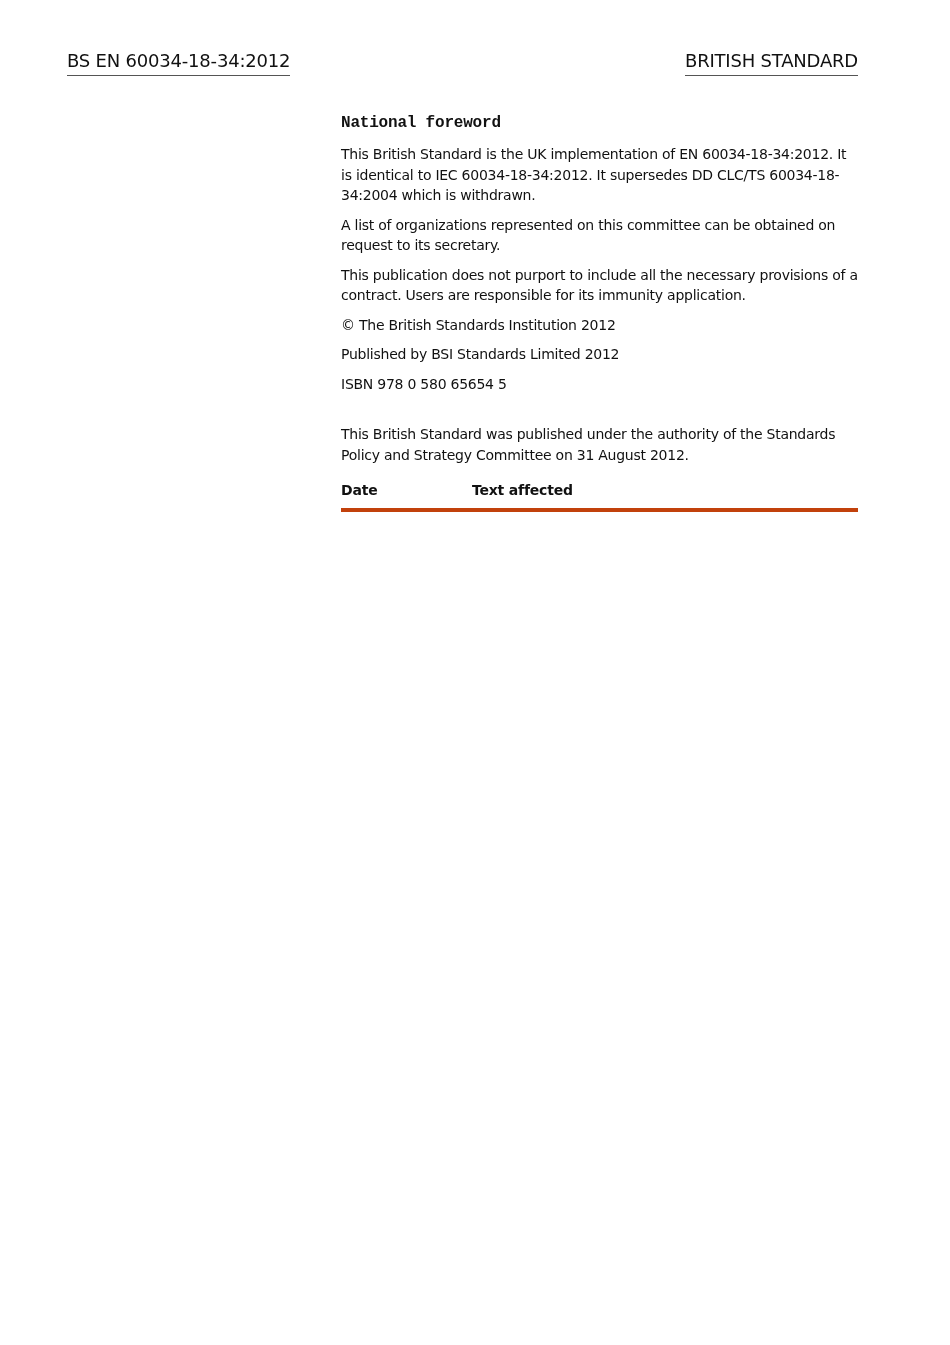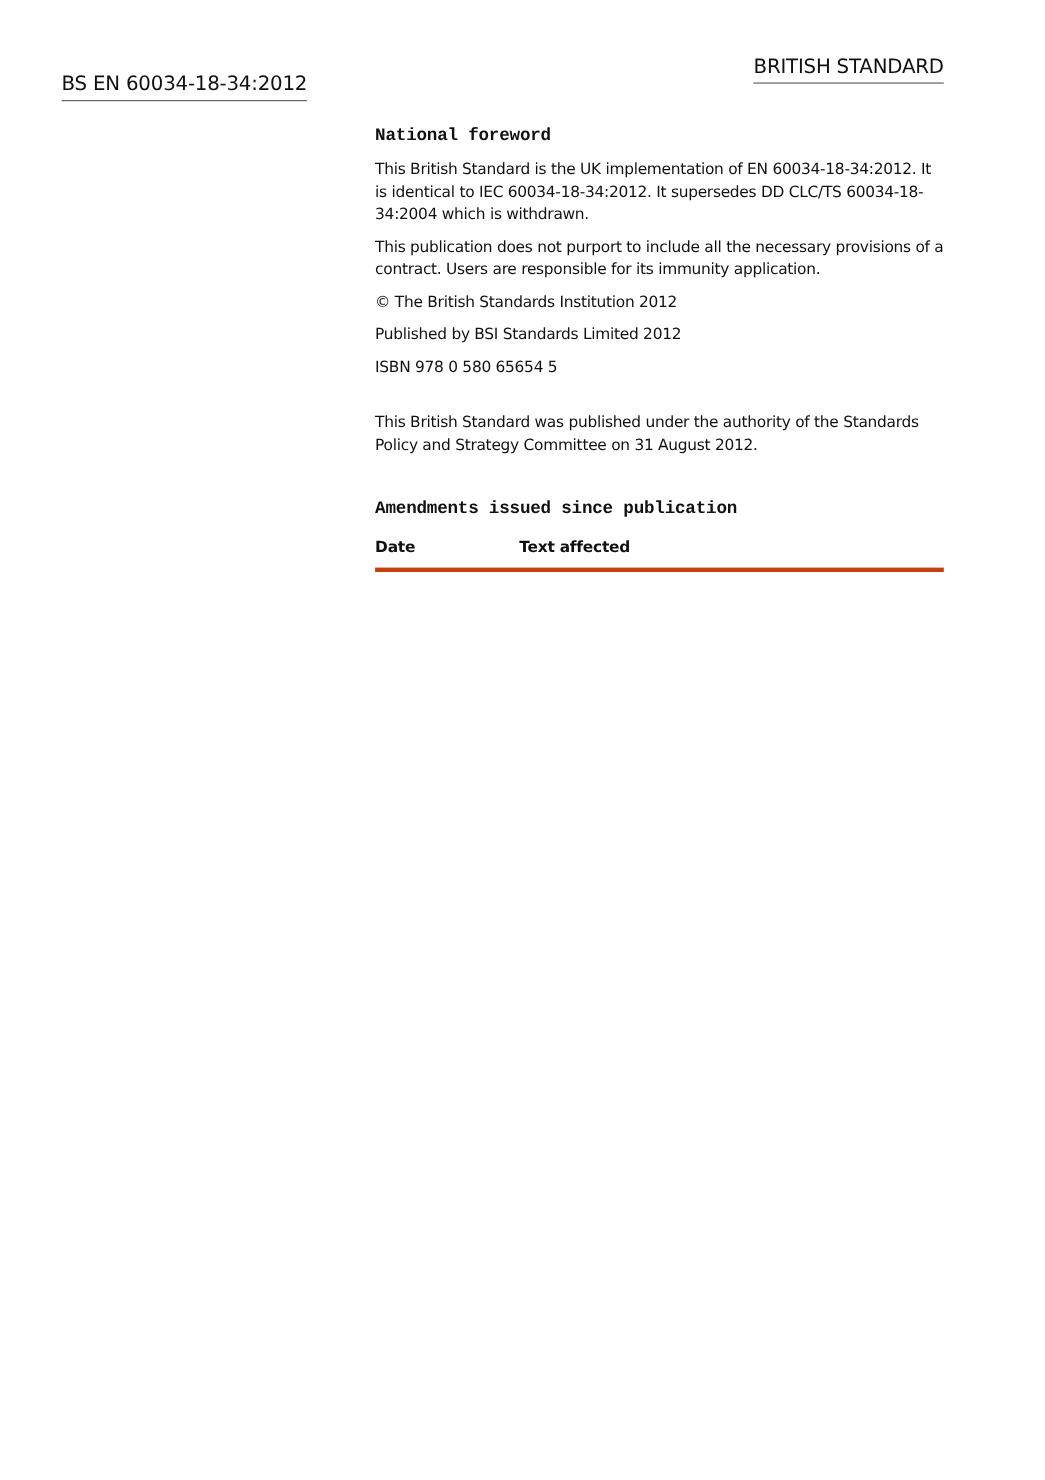--- a/index.html
+++ b/index.html
@@ -7,45 +7,45 @@
     width: 950px; height: 1345px; position: relative; overflow: hidden;
     font-family: "DejaVu Sans", "Liberation Sans", sans-serif;
     color: #111111;
   }
   .hdr {
     position: absolute; top: 49px;
     font-size: 18px; line-height: 24px; letter-spacing: -0.2px;
     padding-bottom: 2px; border-bottom: 1px solid #555;
     white-space: nowrap;
   }
-  .hdr.left { left: 56px; margin-top: 16px; }
+  .hdr.left { left: 67px; }
   .hdr.right { right: 92px; }
   .content { position: absolute; left: 341px; width: 517px; top: 113px; }
   .h { font-weight: bold; font-size: 16px; line-height: 21px; letter-spacing: -0.2px; font-family: Liberation Mono, monospace; }
   p { margin: 0; font-size: 14px; line-height: 20.5px; letter-spacing: -0.25px; }
   .gap { margin-top: 9px; }
   .bold-note { font-weight: bold; font-size: 16px; line-height: 21px; letter-spacing: -0.3px; }
   .tbl-head { display: flex; font-weight: bold; font-size: 14px; line-height: 20px; padding-bottom: 8px; border-bottom: 4px solid #c2410c; letter-spacing: -0.2px; }
   .col-date { width: 131px; }
 </style>
 </head>
 <body>
 
 <div class="hdr left">BS EN 60034-18-34:2012</div>
 <div class="hdr right">BRITISH STANDARD</div>
 
 <div class="content">
   <div class="h">National foreword</div>
   <p class="gap" style="margin-top:10px">This British Standard is the UK implementation of EN 60034-18-34:2012. It is identical to IEC 60034-18-34:2012. It supersedes DD CLC/TS 60034-18-34:2004 which is withdrawn.</p>
+  <p class="gap">A list of organizations represented on this committee can be obtained on request to its secretary.</p>
   <p class="gap">This publication does not purport to include all the necessary provisions of a contract. Users are responsible for its immunity application.</p>
   <p class="gap">© The British Standards Institution 2012</p>
   <p class="gap">Published by BSI Standards Limited 2012</p>
   <p class="gap">ISBN 978 0 580 65654 5</p>
 
 
   <p style="margin-top:30px">This British Standard was published under the authority of the Standards Policy and Strategy Committee on 31 August 2012.</p>
 
-  <div class="h" style="margin-top:37px">Amendments issued since publication</div>
   <div class="tbl-head" style="margin-top:15px">
     <div class="col-date">Date</div>
     <div>Text affected</div>
   </div>
 </div>
 
 </body></html>

